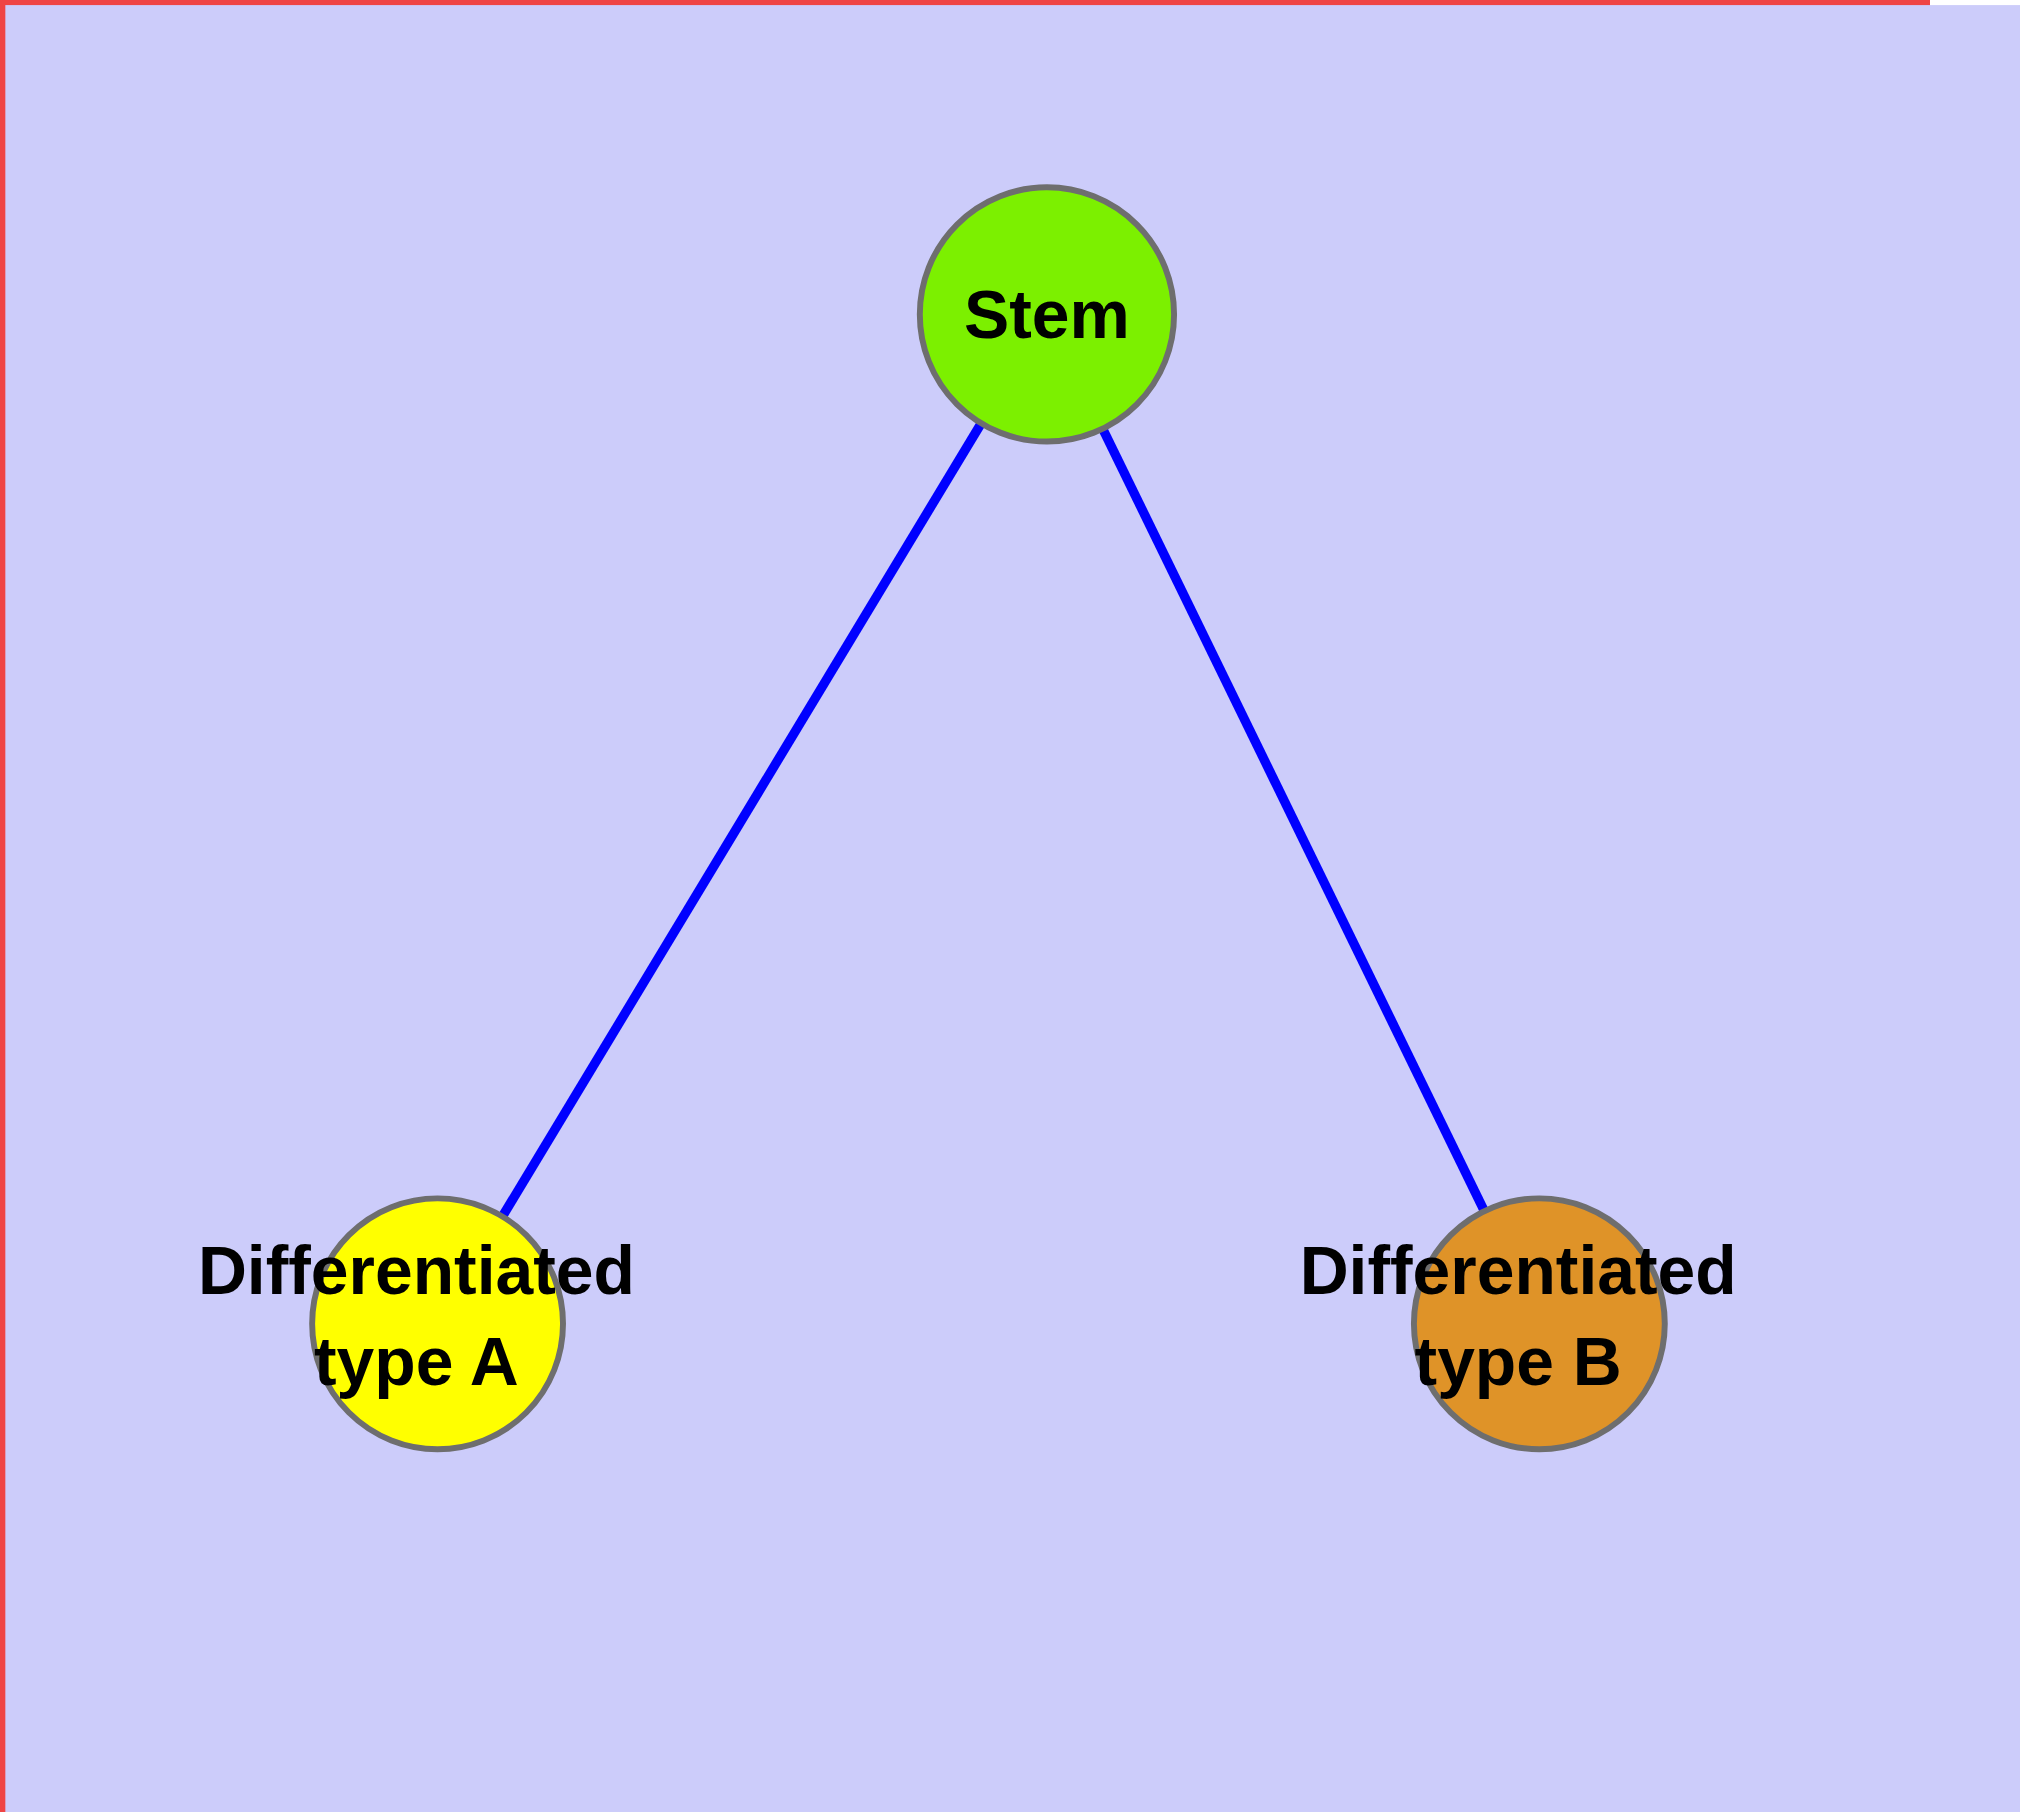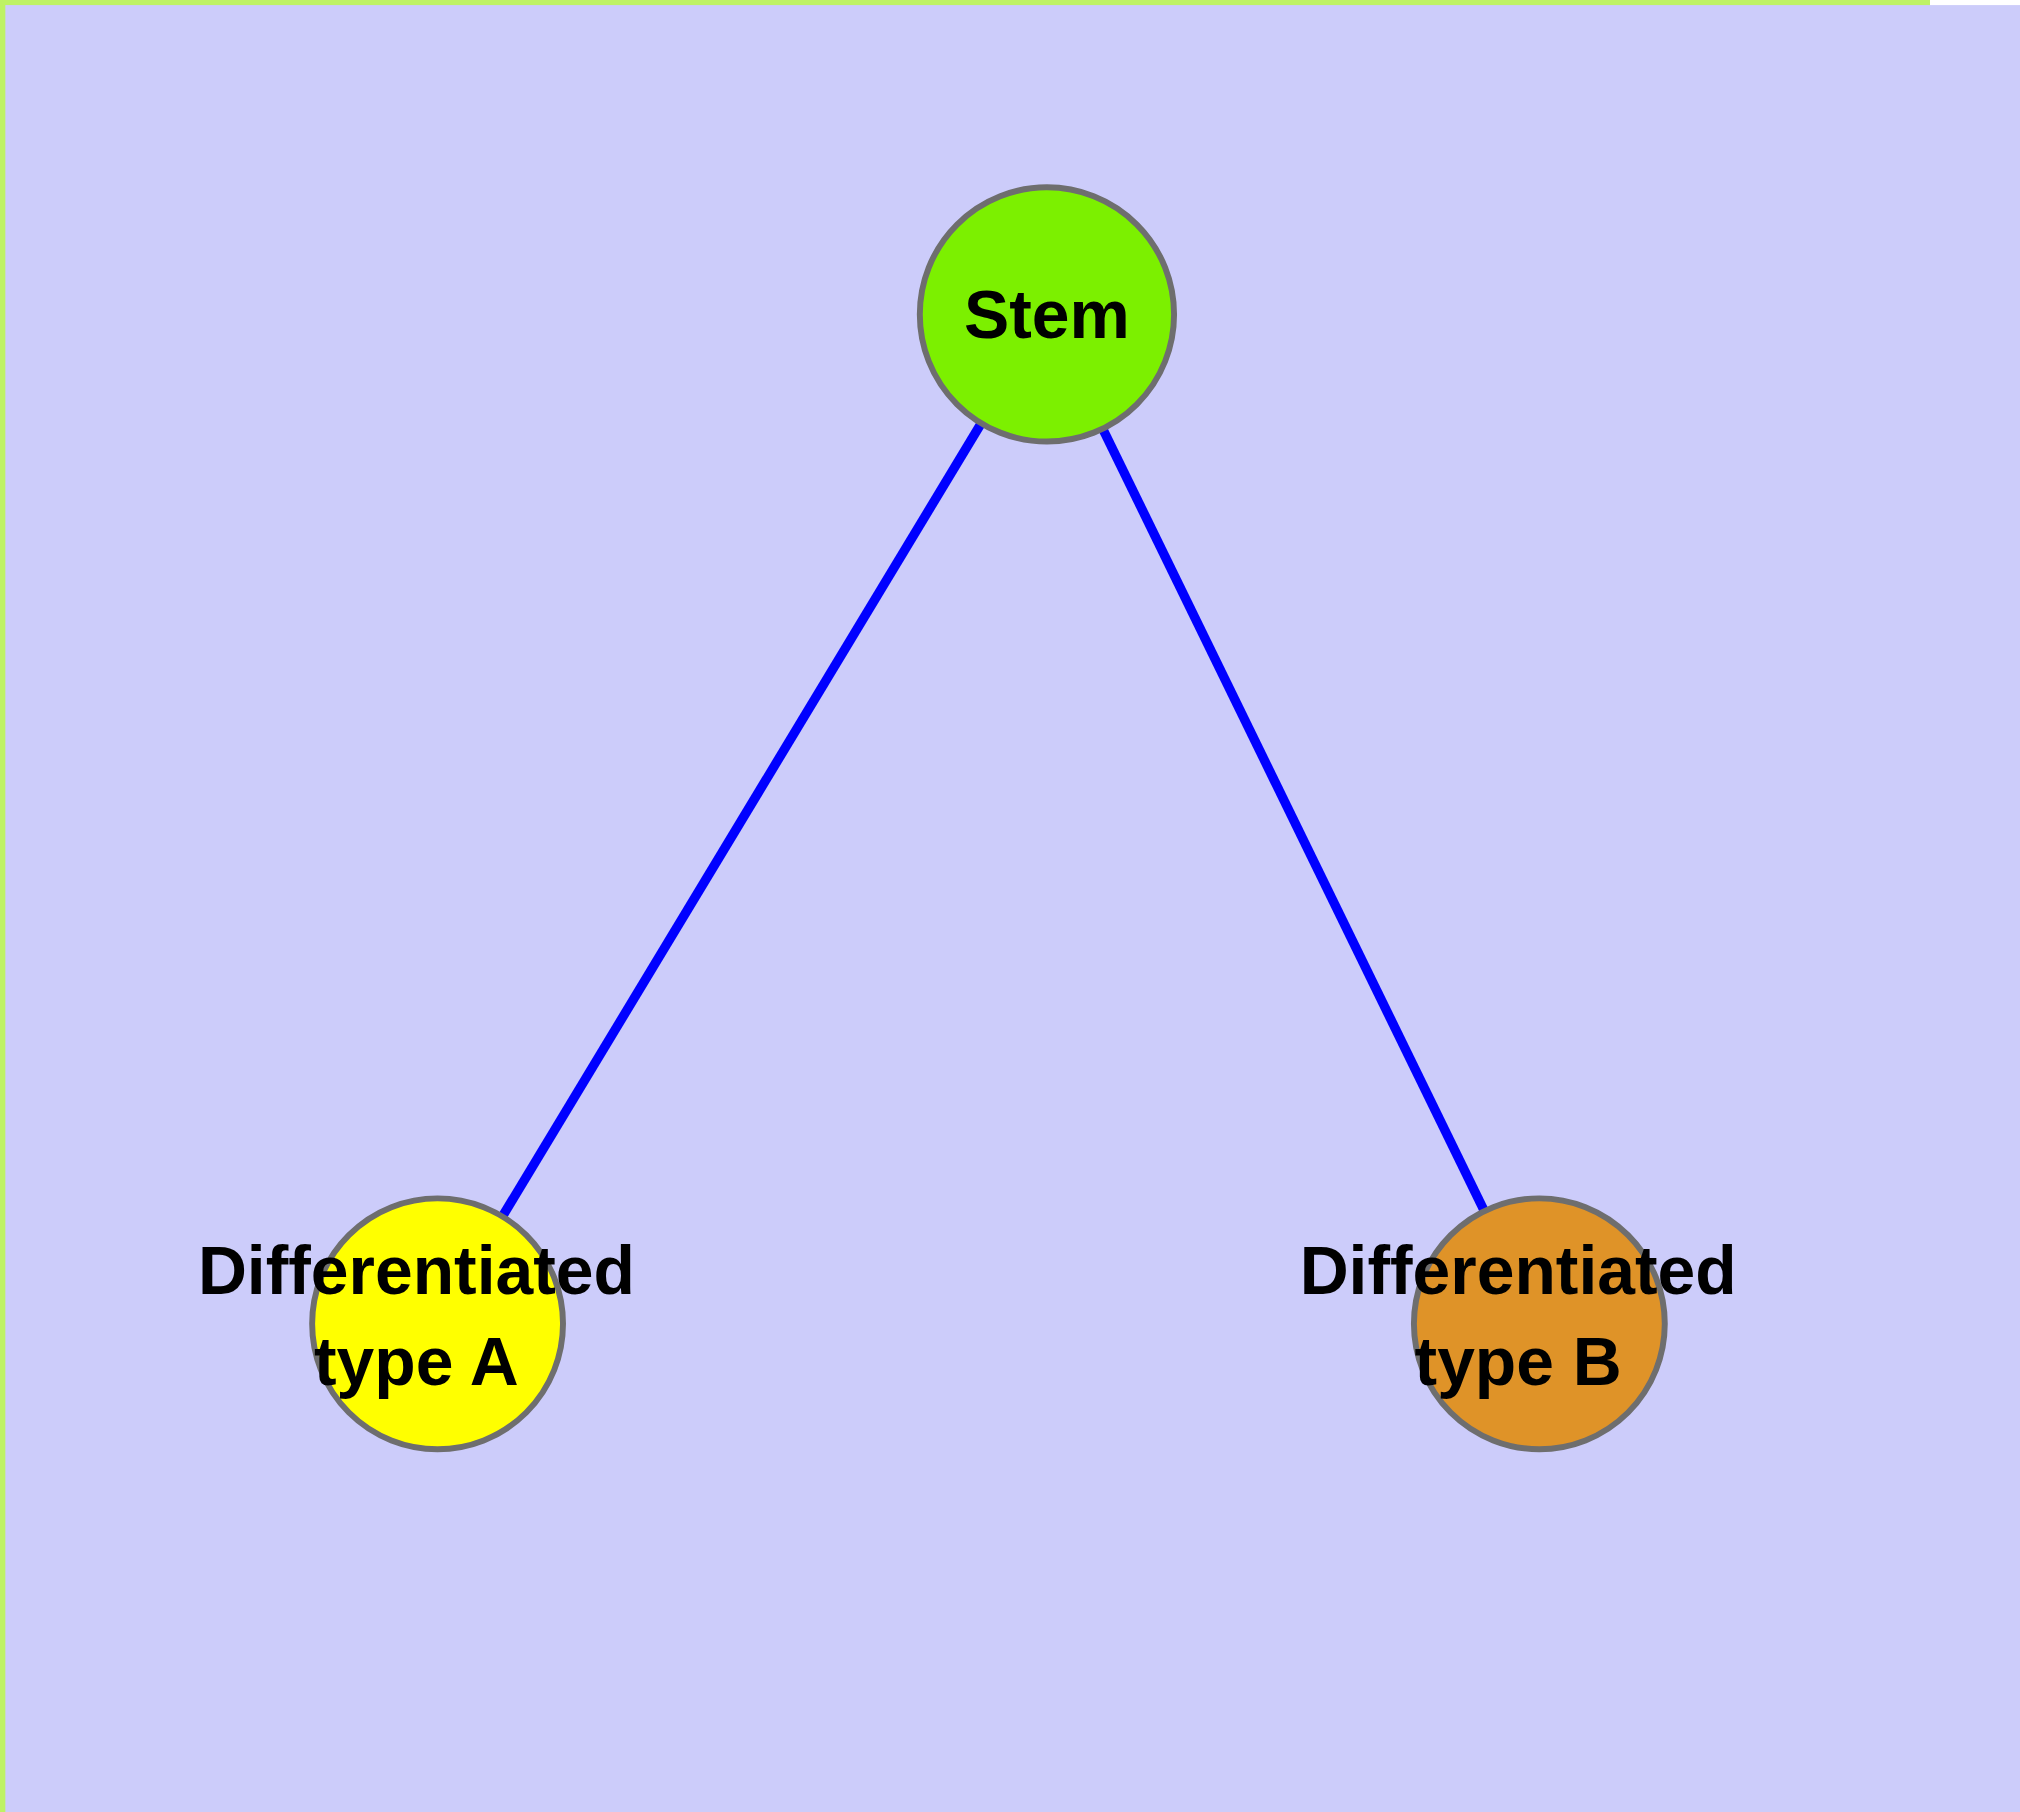--- a/index.html
+++ b/index.html
@@ -10,21 +10,21 @@
   body {
     width: 2021px;
     height: 1812px;
     font-family: "Liberation Sans", sans-serif;
     overflow: hidden;
   }
   #canvas {
     position: relative;
     width: 1930px;
     height: 1812px;
-    background: #bef264;
+    background: #ef4444;
     box-sizing: border-box;
   }
   #graph-svg {
     position: absolute;
     left: 0;
     top: 0;
     width: 2021px;
     height: 1812px;
     display: block;
   }

